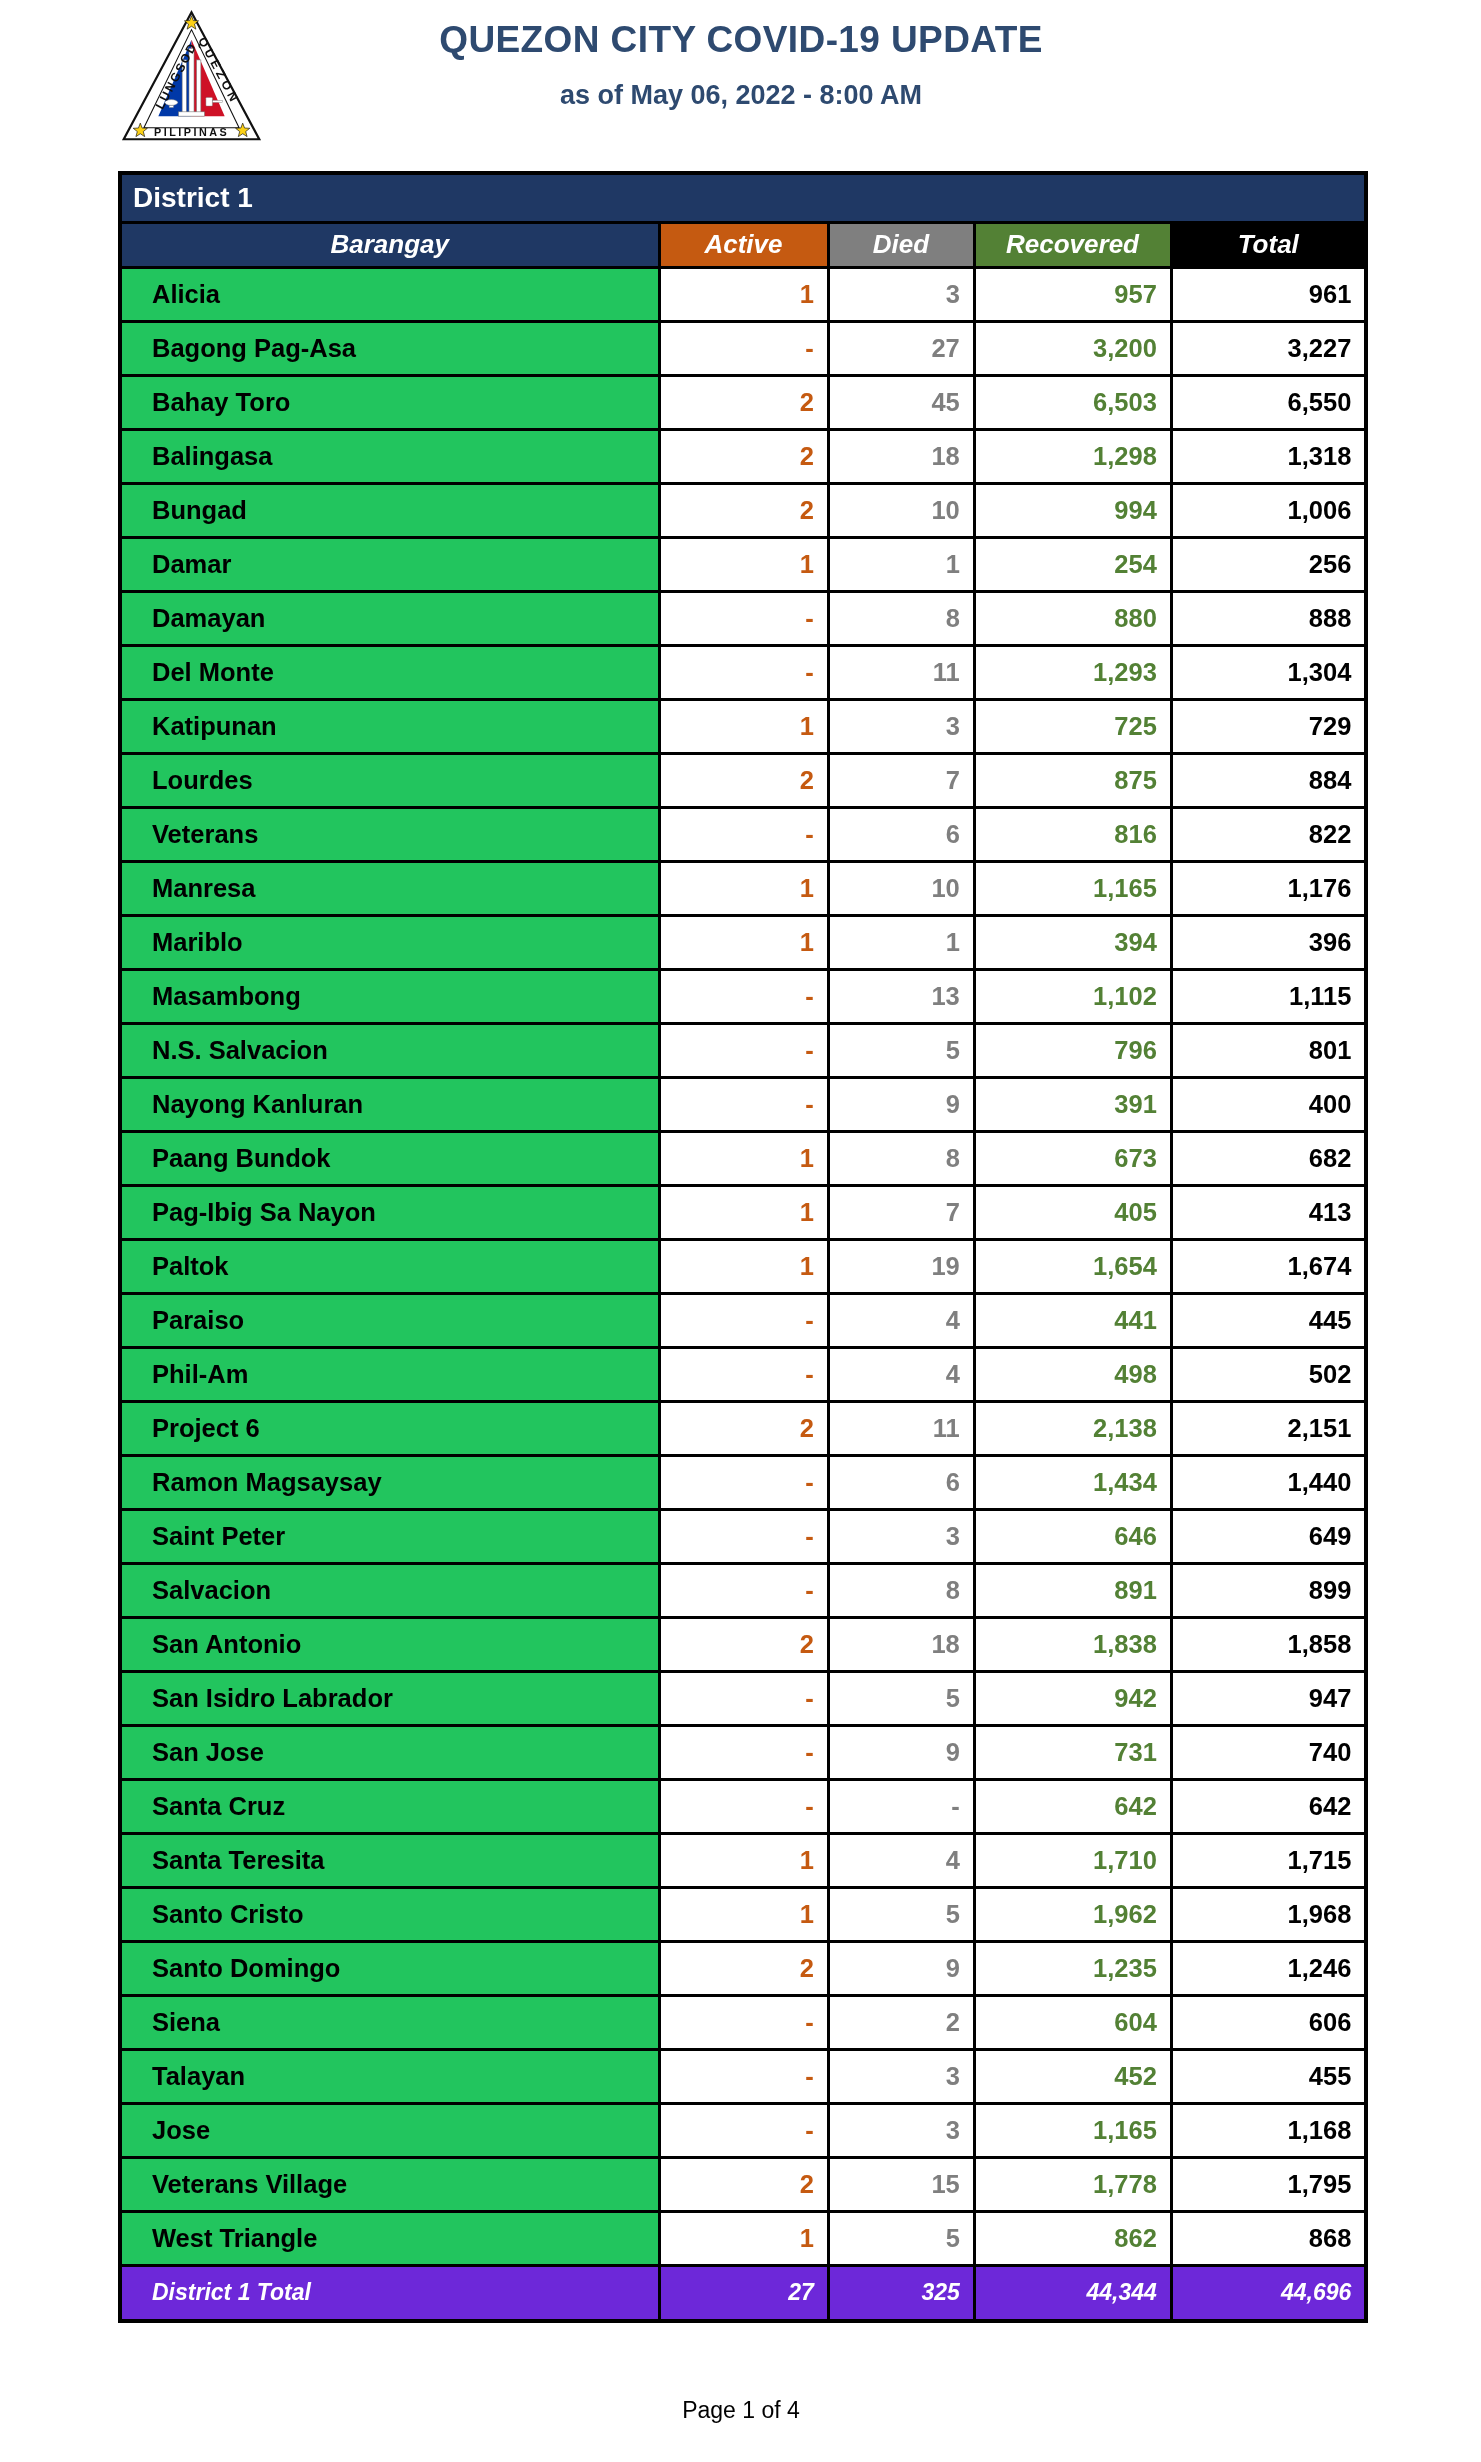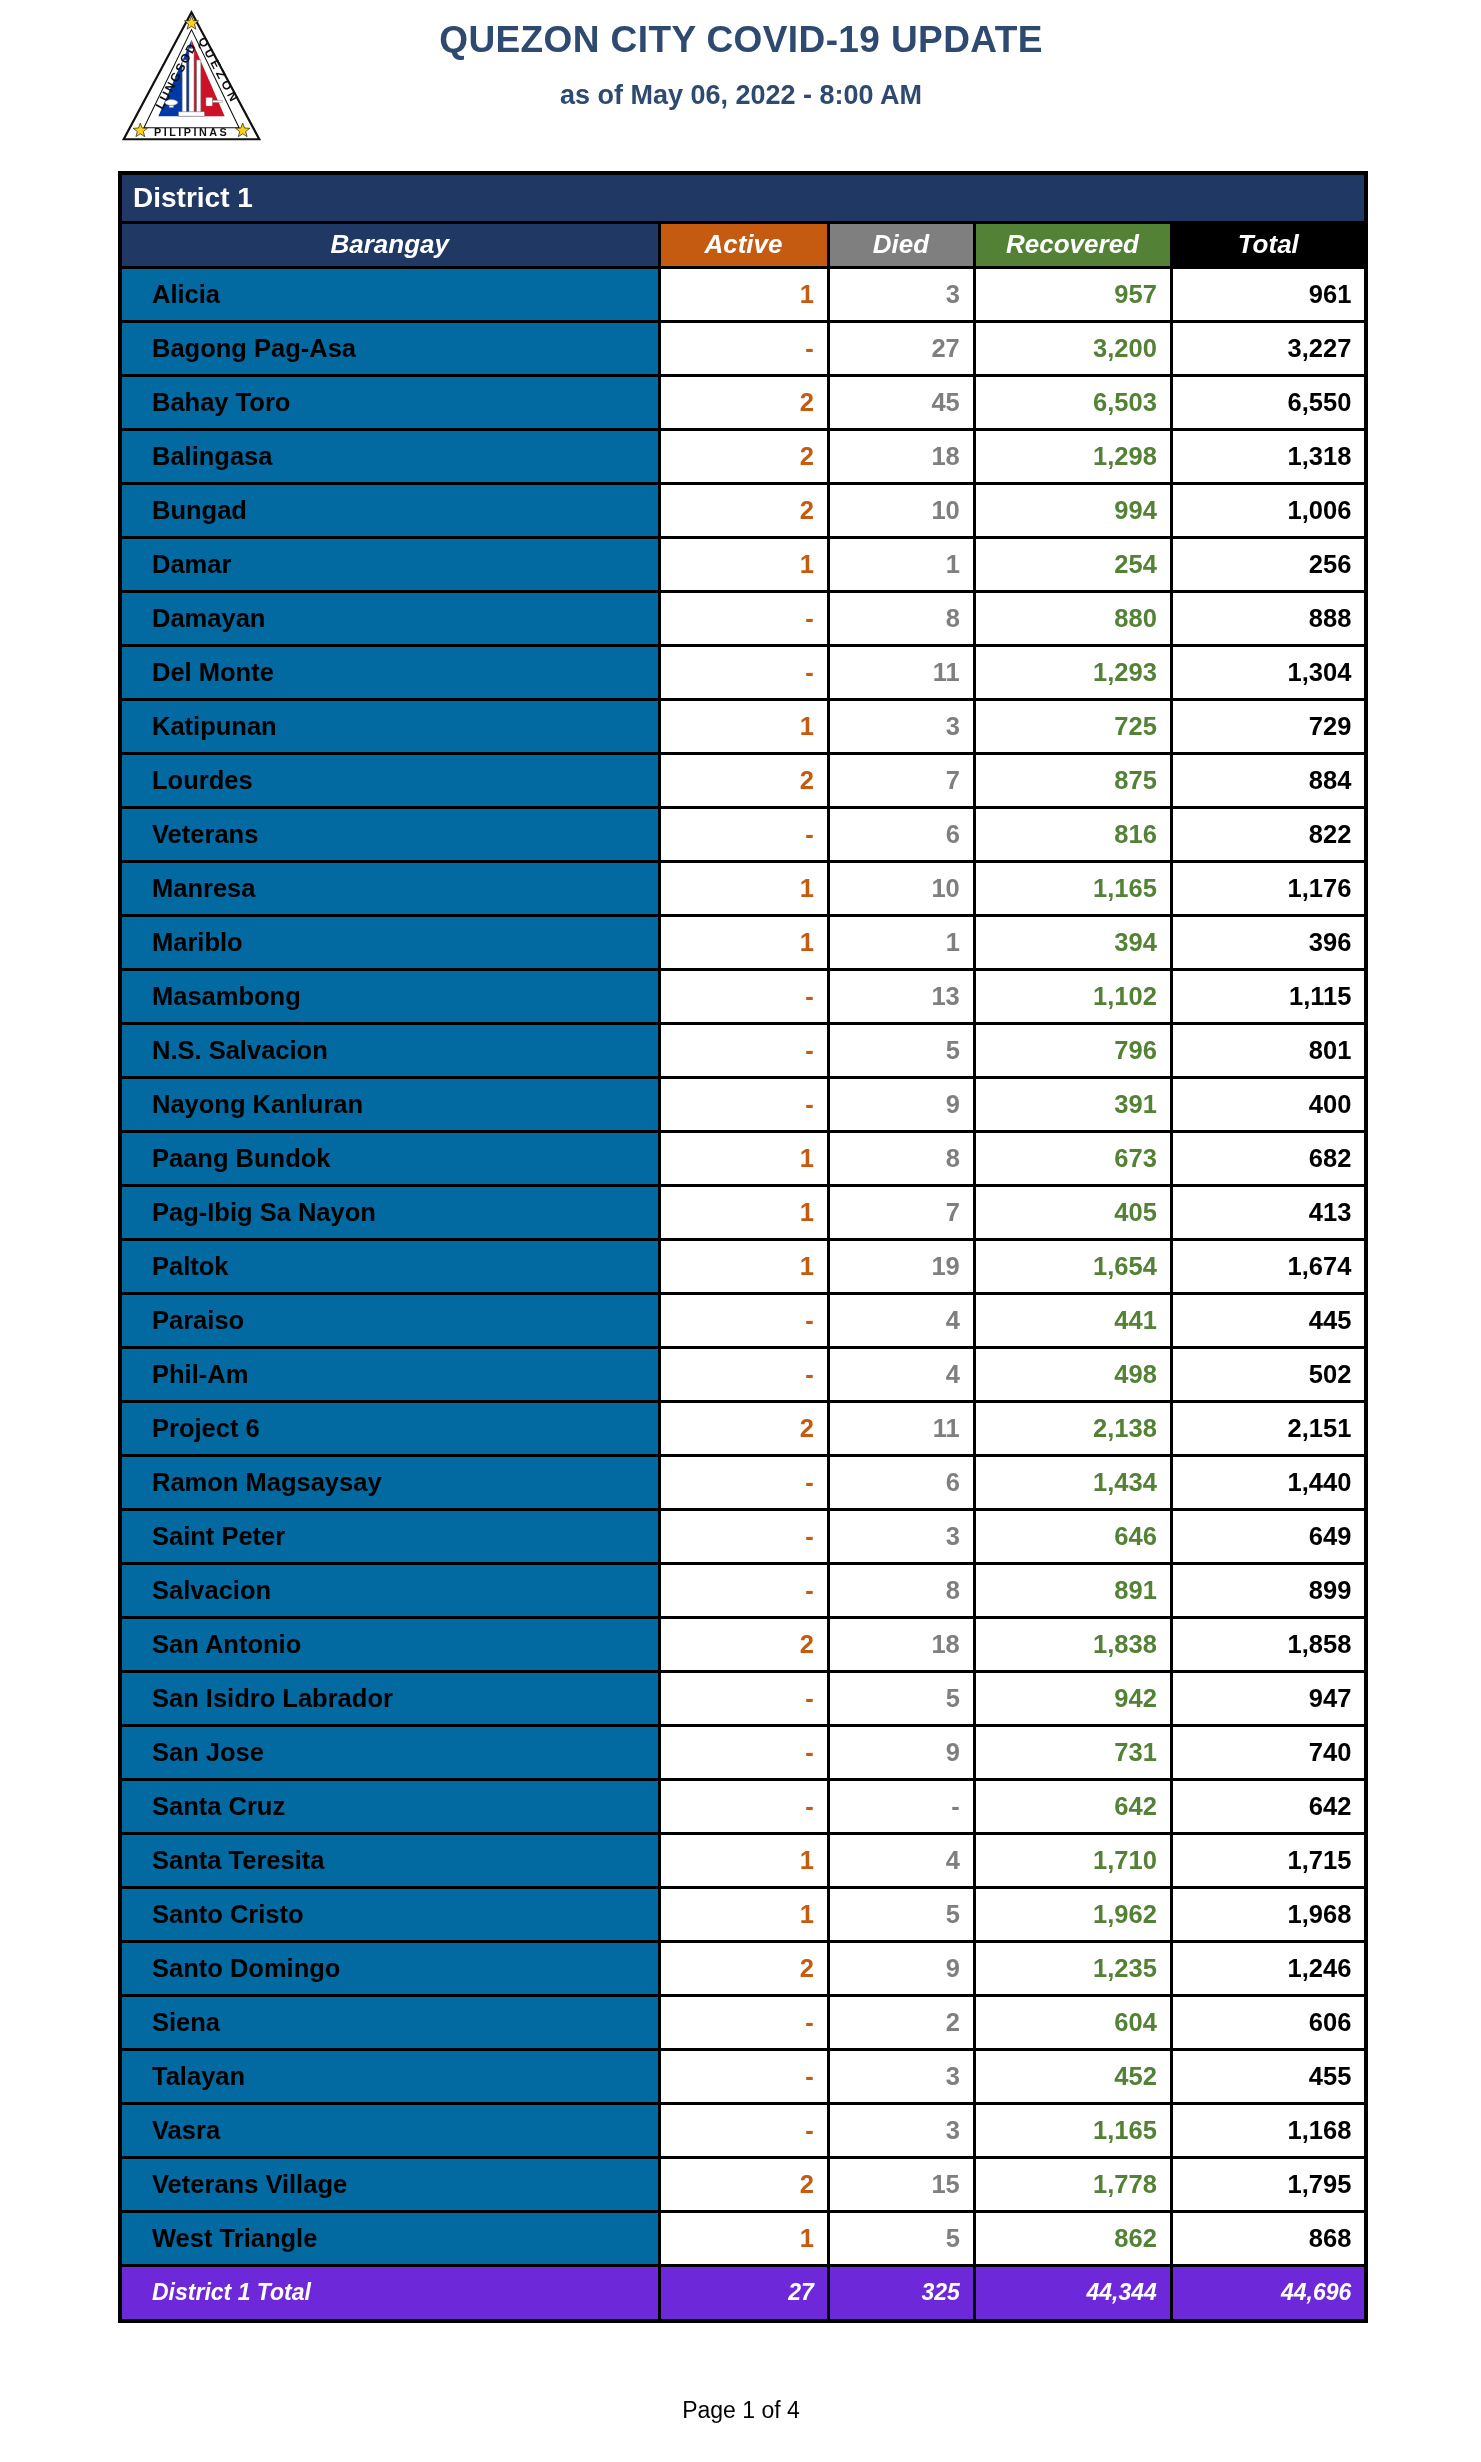--- a/index.html
+++ b/index.html
@@ -37,21 +37,21 @@
     color:#fff;font-size:26px;font-weight:bold;font-style:italic;
     text-align:center;height:40px;
   }
   .col-head .c-barangay{background:#1F3864;}
   .col-head .c-active{background:#C55A11;}
   .col-head .c-died{background:#7F7F7F;font-style:italic;}
   .col-head .c-recovered{background:#538135;}
   .col-head .c-total{background:#000000;}
 
   tbody td{height:49px;font-size:25.5px;font-weight:bold;background:#fff;}
-  tbody td.name{background:#0369a1;text-align:left;padding-left:30px;color:#000;}
+  tbody td.name{background:#22c55e;text-align:left;padding-left:30px;color:#000;}
   tbody td.num{text-align:right;padding-right:12.7px;}
   tbody td.active{color:#C55A11;}
   tbody td.died{color:#7F7F7F;}
   tbody td.recovered{color:#538135;}
   tbody td.total{color:#000000;}
 
   .total-row td{
     background:#6d28d9;color:#fff;font-style:italic;font-weight:bold;
     font-size:23px;height:50px;
   }
@@ -361,21 +361,21 @@
         <td class="num total">606</td>
       </tr>
       <tr>
         <td class="name">Talayan</td>
         <td class="num active">-</td>
         <td class="num died">3</td>
         <td class="num recovered">452</td>
         <td class="num total">455</td>
       </tr>
       <tr>
-        <td class="name">Vasra</td>
+        <td class="name">Jose</td>
         <td class="num active">-</td>
         <td class="num died">3</td>
         <td class="num recovered">1,165</td>
         <td class="num total">1,168</td>
       </tr>
       <tr>
         <td class="name">Veterans Village</td>
         <td class="num active">2</td>
         <td class="num died">15</td>
         <td class="num recovered">1,778</td>

